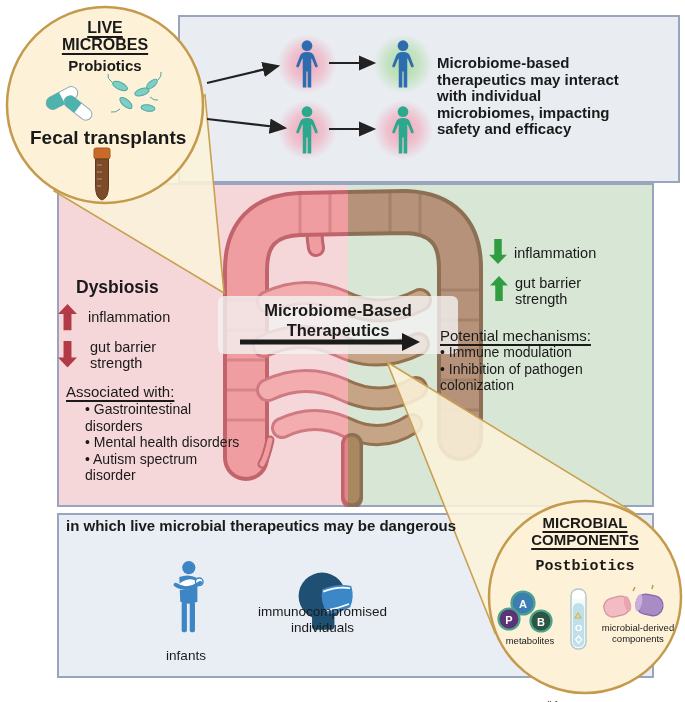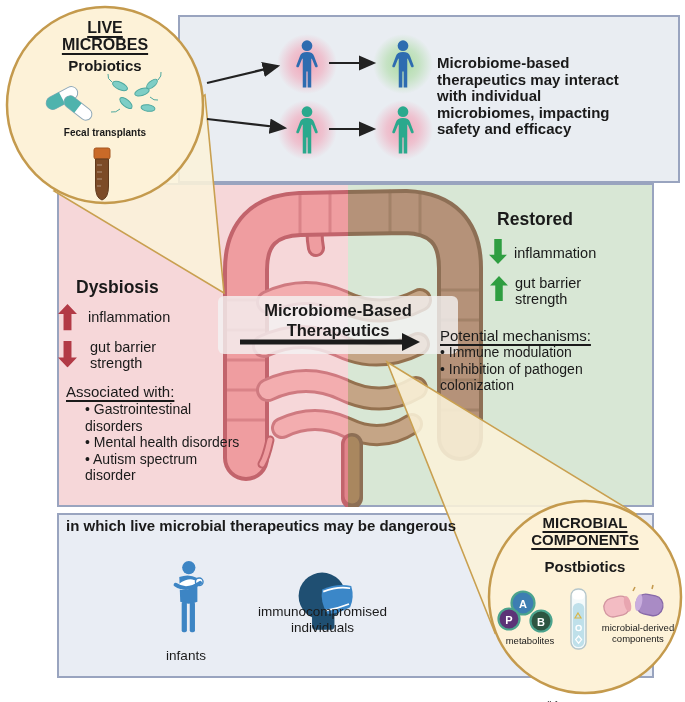--- a/index.html
+++ b/index.html
@@ -14,38 +14,38 @@
   #bottom-panel{left:57px;top:513px;width:597px;height:165px;background:#e9edf4;}
   #gfx{position:absolute;left:0;top:0;z-index:5;}
   .txt{position:absolute;z-index:9;white-space:nowrap;}
   .b{font-weight:bold;}
   .u{text-decoration:underline;text-underline-offset:3px;text-decoration-thickness:1.5px;}
   .center{text-align:center;}
   .right{}
   
   #live-title{left:30px;top:19px;width:150px;font-size:16px;line-height:17px;}
   #probiotics-label{left:30px;top:57px;width:150px;font-size:15px;}
-  #fecal-label{left:30px;top:127px;width:150px;font-size:10px;}
+  #fecal-label{left:30px;top:127px;width:150px;font-size:19px;}
   #top-caption{left:437px;top:55px;font-size:15px;line-height:16.5px;}
   #dys-title{left:67px;top:277px;font-size:17.5px;margin-left:9px;}
   #dys-inflammation{left:88px;top:309px;font-size:14.5px;}
   #dys-gut{left:90px;top:339px;font-size:14.5px;line-height:16px;}
   #dys-assoc-head{left:66px;top:383px;font-size:15px;}
   #dys-assoc-list{left:64px;top:401px;font-size:14px;line-height:16.5px;margin-left:21px;}
   #center-label{left:238px;top:300px;width:200px;font-size:16.5px;line-height:20px;}
   #res-title{left:470px;top:209px;width:130px;font-size:17.5px;}
   #res-inflammation{left:514px;top:245px;font-size:14.5px;}
   #res-gut{left:515px;top:275px;font-size:14.5px;line-height:16px;}
   #res-mech-head{left:440px;top:327px;width:180px;font-size:15px;}
   #res-mech-list{left:440px;top:344px;width:180px;font-size:14px;line-height:16.5px;}
   #bottom-caption{left:66px;top:517px;font-size:15px;line-height:18.5px;}
   #infants-label{left:146px;top:648px;width:80px;font-size:13.5px;}
   #immuno-label{left:255px;top:604px;width:135px;font-size:13.5px;line-height:15.5px;}
   #mc-title{left:505px;top:514px;width:160px;font-size:15px;line-height:17px;}
-  #mc-subtitle{left:505px;top:558px;width:160px;font-size:15px;}
+  #mc-subtitle{left:505px;top:558px;width:160px;font-size:15px;font-family:Liberation Mono, monospace;}
   #metabolites-label{left:490px;top:635px;width:80px;font-size:9.5px;}
   #cellfree-label{left:516px;top:652px;width:76px;font-size:9.5px;line-height:10.5px;margin-top:48px;}
   #derived-label{left:595px;top:623px;width:86px;font-size:9.5px;line-height:10.5px;}
 </style>
 </head>
 <body>
 
 <div id="canvas">
 
   <div id="top-panel" class="panel"></div>
@@ -288,21 +288,20 @@
     <div>• Mental health disorders</div>
     <div>• Autism spectrum</div>
     <div>disorder</div>
   </div>
 
   <div id="center-label" class="txt b center">
     <div>Microbiome-Based</div>
     <div>Therapeutics</div>
   </div>
 
-  <div id="res-title" class="txt b center">Restored</div>
   <div id="res-inflammation" class="txt">inflammation</div>
   <div id="res-gut" class="txt">
     <div>gut barrier</div>
     <div>strength</div>
   </div>
   <div id="res-mech-head" class="txt u right">Potential mechanisms:</div>
   <div id="res-mech-list" class="txt right">
     <div>• Immune modulation</div>
     <div>• Inhibition of pathogen</div>
     <div>colonization</div>

